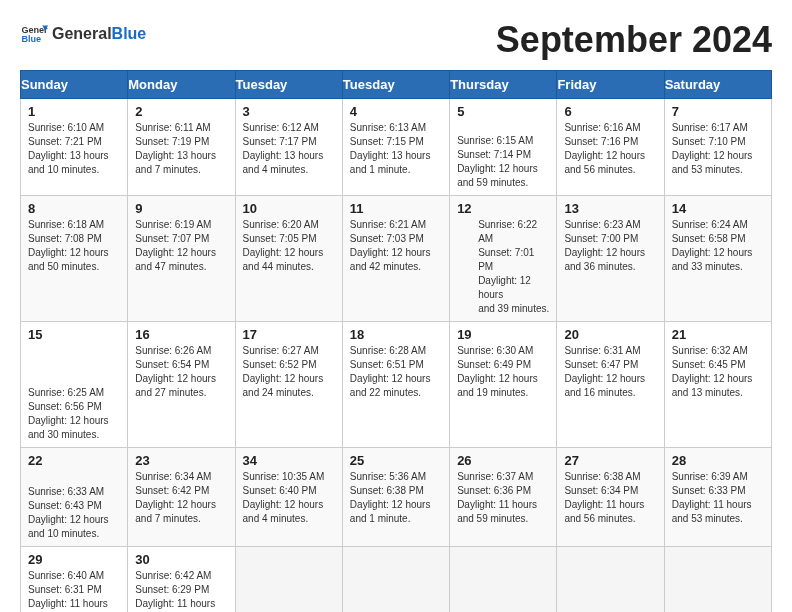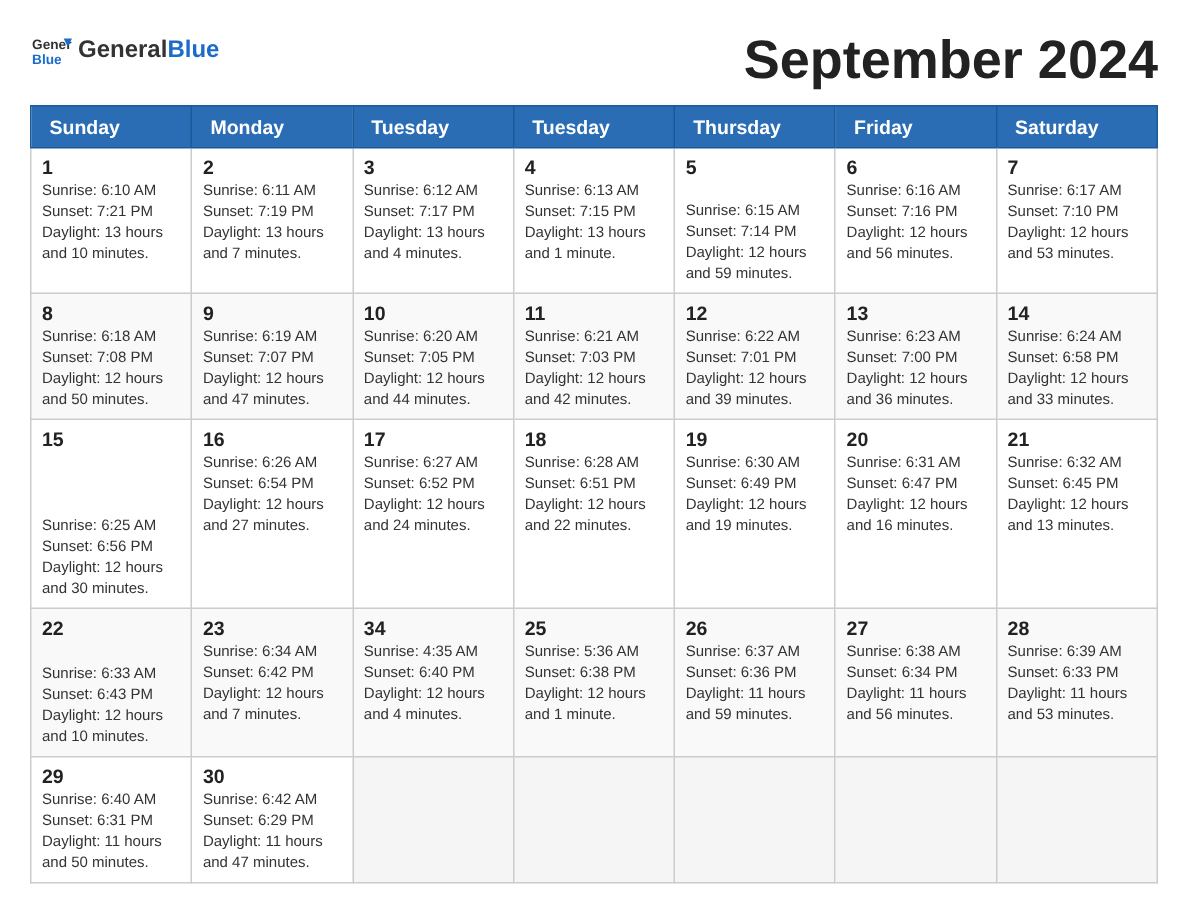--- a/index.html
+++ b/index.html
@@ -41,21 +41,21 @@
     }
     table {
       width: 100%;
       border-collapse: collapse;
       table-layout: fixed;
     }
     th {
       background-color: #2a6db5;
       color: #fff;
       text-align: left;
-      padding: 6px 12px;
+      padding: 6px 0;
       font-size: 13px;
       font-weight: bold;
       border: 1px solid #1a5a99;
     }
     td {
       border: 1px solid #ccc;
       vertical-align: top;
       padding: 5px 7px;
       font-size: 10.5px;
       color: #333;
@@ -189,21 +189,21 @@
         </td>
         <td>
           <div class="day-num">11</div>
           <div class="day-info" style="white-space: pre-line;">Sunrise: 6:21 AM
 Sunset: 7:03 PM
 Daylight: 12 hours
 and 42 minutes.</div>
         </td>
         <td>
           <div class="day-num">12</div>
-          <div class="day-info" style="white-space: pre-line;">Sunrise: 6:22 AM
+          <div class="day-info" style="white-space: pre-line; margin-left: 21px;">Sunrise: 6:22 AM
 Sunset: 7:01 PM
 Daylight: 12 hours
 and 39 minutes.</div>
         </td>
         <td>
           <div class="day-num">13</div>
           <div class="day-info" style="white-space: pre-line;">Sunrise: 6:23 AM
 Sunset: 7:00 PM
 Daylight: 12 hours
 and 36 minutes.</div>
@@ -277,21 +277,21 @@
         </td>
         <td>
           <div class="day-num">23</div>
           <div class="day-info" style="white-space: pre-line;">Sunrise: 6:34 AM
 Sunset: 6:42 PM
 Daylight: 12 hours
 and 7 minutes.</div>
         </td>
         <td>
           <div class="day-num">34</div>
-          <div class="day-info" style="white-space: pre-line;">Sunrise: 4:35 AM
+          <div class="day-info" style="white-space: pre-line;">Sunrise: 10:35 AM
 Sunset: 6:40 PM
 Daylight: 12 hours
 and 4 minutes.</div>
         </td>
         <td>
           <div class="day-num">25</div>
           <div class="day-info" style="white-space: pre-line;">Sunrise: 5:36 AM
 Sunset: 6:38 PM
 Daylight: 12 hours
 and 1 minute.</div>

